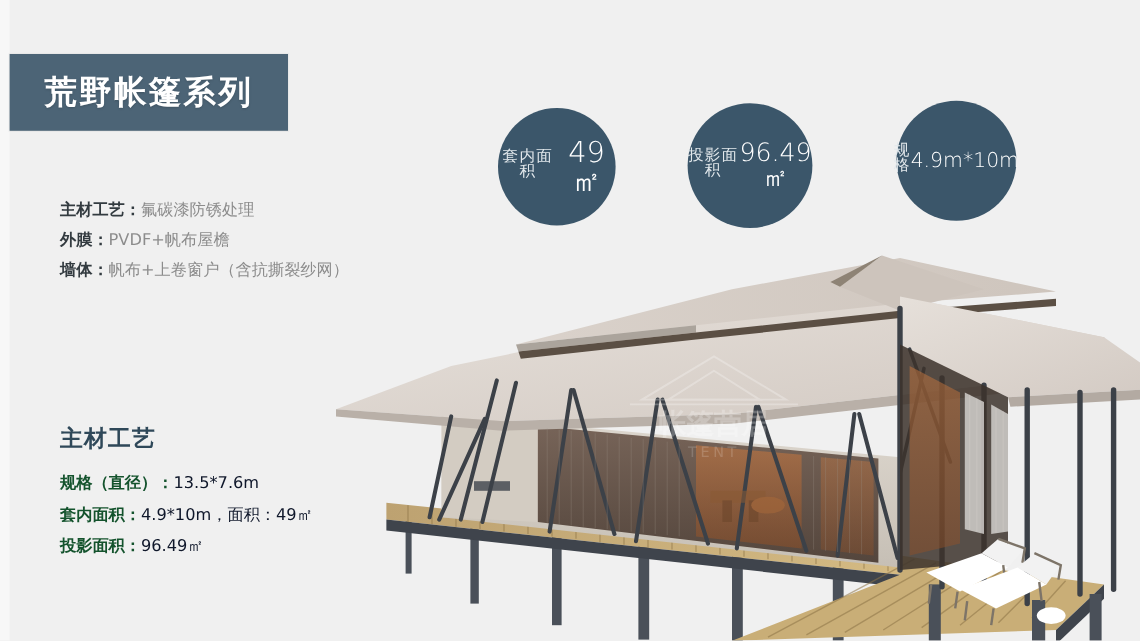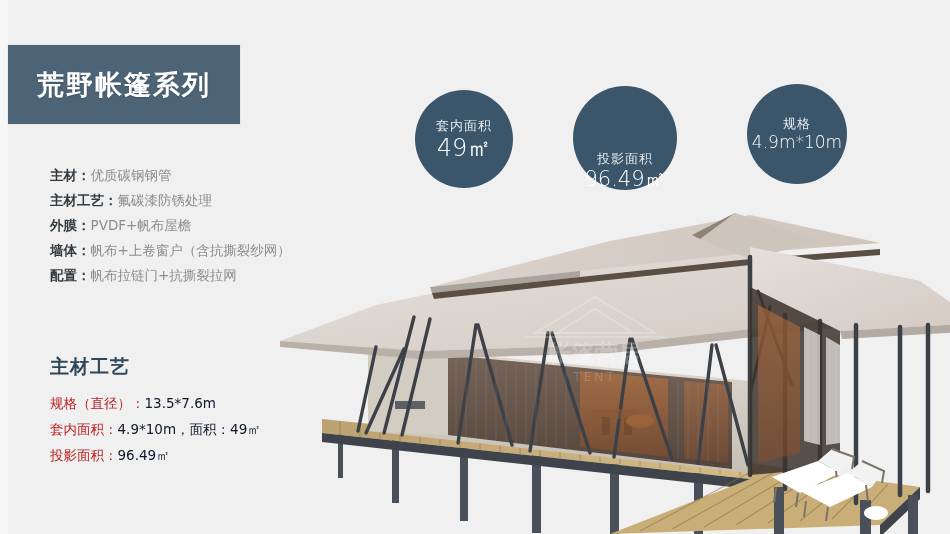--- a/index.html
+++ b/index.html
@@ -9,21 +9,21 @@
     font-family:"DejaVu Sans","Liberation Sans",sans-serif;
     overflow:hidden;position:relative;
   }
   #page{position:relative;width:950px;height:534px;background:#f0f0f0;overflow:hidden;}
 
   
   .left-gutter{position:absolute;left:0;top:0;width:8px;height:534px;background:#f7f7f7;}
 
   
   .title-banner{
-    position:absolute;left:8px;top:45px;width:232px;height:79px;
+    position:absolute;left:8px;top:45px;width:232px;height:64px;
     background:#4c6476;
     display:flex;align-items:center;justify-content:center;
     box-shadow:0 0 0 1px rgba(0,0,0,.03);
   }
   .title-banner .title-text{
     color:#ffffff;font-size:27px;font-weight:bold;letter-spacing:2px;
     text-shadow:0 1px 2px rgba(0,0,0,.18);
   }
 
   
@@ -32,28 +32,28 @@
     color:#2f4859;font-size:19px;font-weight:bold;letter-spacing:1px;
     margin:0 0 12px 0;line-height:1.2;
   }
   .param-line{
     font-size:13.5px;line-height:25px;color:#8a8a8a;white-space:nowrap;
   }
   .param-line .k{color:#333b40;font-weight:bold;}
   .param-line .v{color:#8c8c8c;font-weight:normal;}
   .spec-block{position:absolute;left:50px;top:355px;width:330px;}
   .spec-line{font-size:13.5px;line-height:26px;color:#8a8a8a;white-space:nowrap;}
-  .spec-line .k{color:#b91c1c;font-weight:normal;}
+  .spec-line .k{color:#14532d;font-weight:bold;}
   .spec-line .v{color:#0f172a;}
 
   
   .badge{
     position:absolute;border-radius:50%;
     background:#3b566a;color:#fff;
-    display:flex;flex-direction:column;align-items:center;justify-content:center;
+    display:flex;flex-direction:row;align-items:center;justify-content:center;
     text-align:center;line-height:1;
   }
   .badge .badge-label{font-size:13px;color:#e2e8ec;margin-bottom:4px;letter-spacing:1px;}
   .badge .badge-value{font-size:24px;font-weight:300;letter-spacing:0px;}
   .badge .badge-value.small{font-size:17px;}
   .badge .badge-value.mid{font-size:21px;}
   #badge-1{left:415px;top:90px;width:98px;height:98px;}
   #badge-2{left:573px;top:86px;width:104px;height:104px;justify-content:flex-end;}
   #badge-3{left:747px;top:84px;width:100px;height:100px;}
 
@@ -73,33 +73,27 @@
 
   <div class="left-gutter"></div>
 
   <div class="title-banner">
     <span class="title-text">荒野帐篷系列</span>
   </div>
 
   <div class="params">
 
     <div class="param-line">
-      <span class="k">主材：</span><span class="v">优质碳钢钢管</span>
-    </div>
-    <div class="param-line">
       <span class="k">主材工艺：</span><span class="v">氟碳漆防锈处理</span>
     </div>
     <div class="param-line">
       <span class="k">外膜：</span><span class="v">PVDF+帆布屋檐</span>
     </div>
     <div class="param-line">
       <span class="k">墙体：</span><span class="v">帆布+上卷窗户（含抗撕裂纱网）</span>
-    </div>
-    <div class="param-line">
-      <span class="k">配置：</span><span class="v">帆布拉链门+抗撕裂拉网</span>
     </div>
   </div>
 
   <div class="spec-block">
     <div class="section-heading">主材工艺</div>
 
     <div class="spec-line">
       <span class="k">规格（直径）：</span><span class="v">13.5*7.6m</span>
     </div>
     <div class="spec-line">

